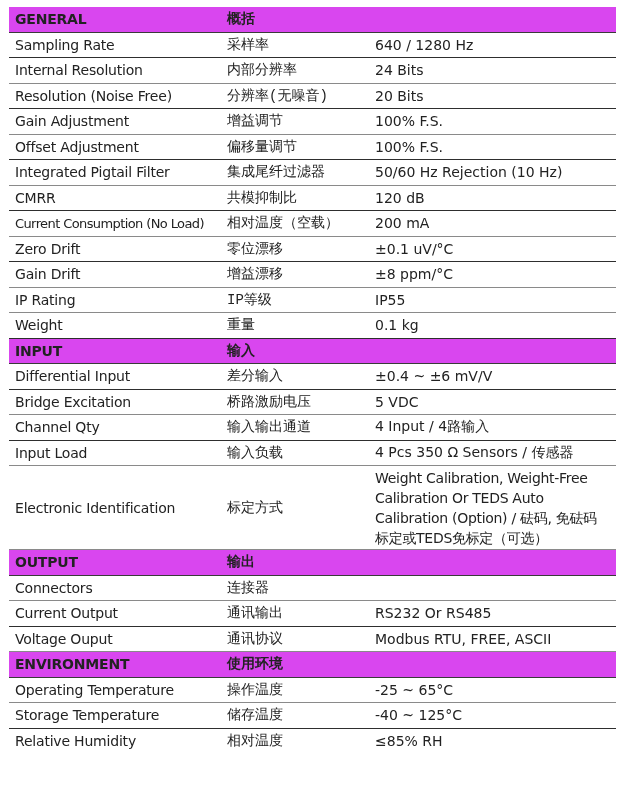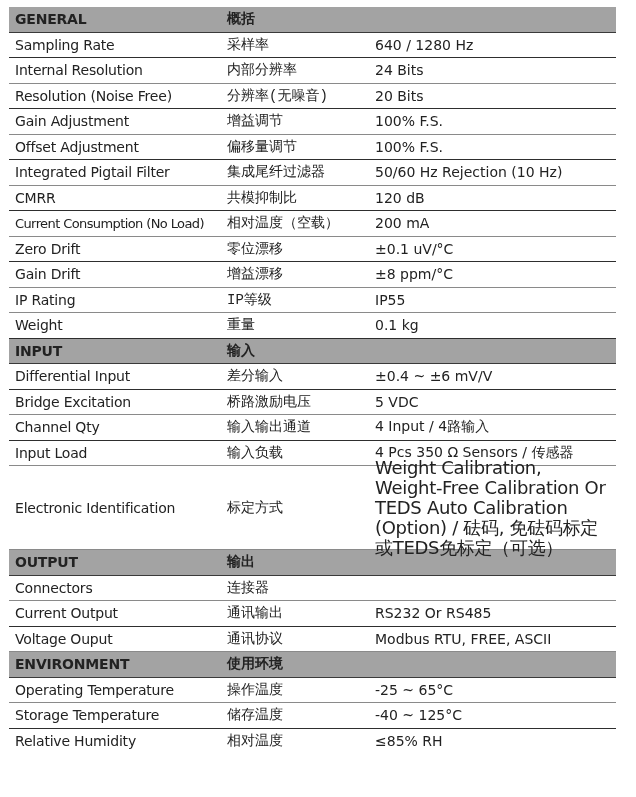--- a/index.html
+++ b/index.html
@@ -2,26 +2,26 @@
 <html><head>
 <meta charset="utf-8">
 <style>
   html, body { margin:0; padding:0; background:#ffffff; }
   body { width:636px; height:797px; position:relative; overflow:hidden;
          font-family:"DejaVu Sans","Liberation Sans",sans-serif; color:#222; }
   .table { position:absolute; left:9px; top:7px; width:607px; }
   .row { display:flex; align-items:center; height:25.5px; box-sizing:border-box;
          border-bottom:1.5px solid #2e2e2e; font-size:14px; }
   .row.alt { border-bottom-color:#8a8a8a; }
-  .row.section { background:#a3a3a3; font-weight:bold; border-bottom:1.5px solid #3a3a3a; }
+  .row.section { background:#d946ef; font-weight:bold; border-bottom:1.5px solid #3a3a3a; }
   .row.tall { height:84px; }
   .c1 { width:206px; padding-left:6px; white-space:nowrap; overflow:hidden; letter-spacing:-0.2px; }
   .c2 { width:142px; padding-left:6px; white-space:nowrap; }
   .c3 { flex:1; padding-left:6px; white-space:nowrap; }
-  .c3.multi { white-space:normal; font-size:18px; line-height:20px; letter-spacing:-0.3px; padding-right:6px; }
+  .c3.multi { white-space:normal; font-size:14px; line-height:20px; letter-spacing:-0.3px; padding-right:6px; }
   .cc { font-size:14px;font-family:Liberation Mono, monospace; }
   .narrow { font-size:13px; letter-spacing:-0.6px; }
 </style>
 </head>
 <body>
 
 <div class="table">
 
   <div class="row section">
     <div class="c1">GENERAL</div>

